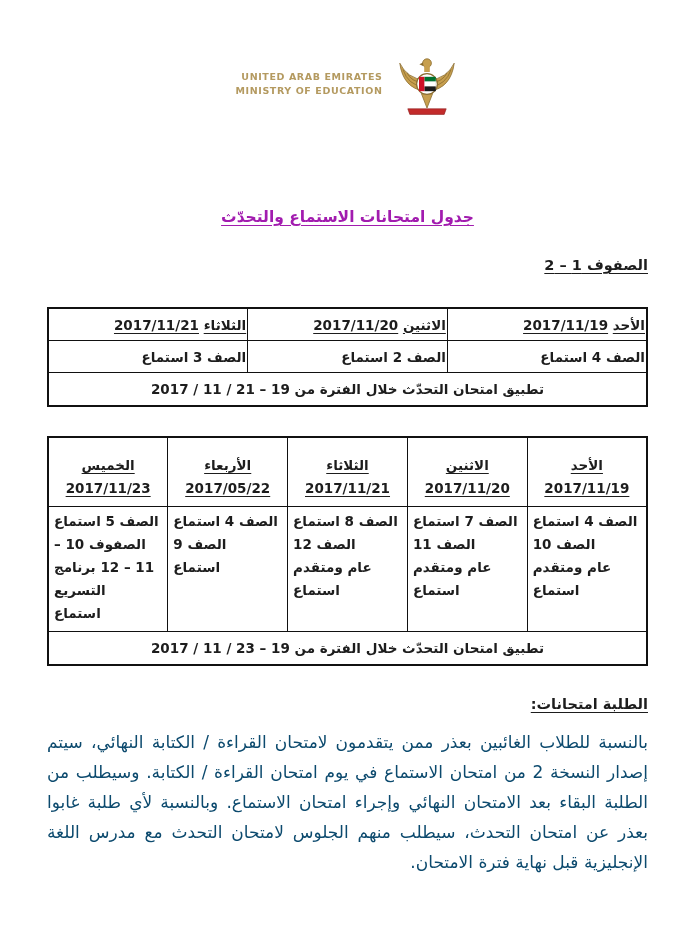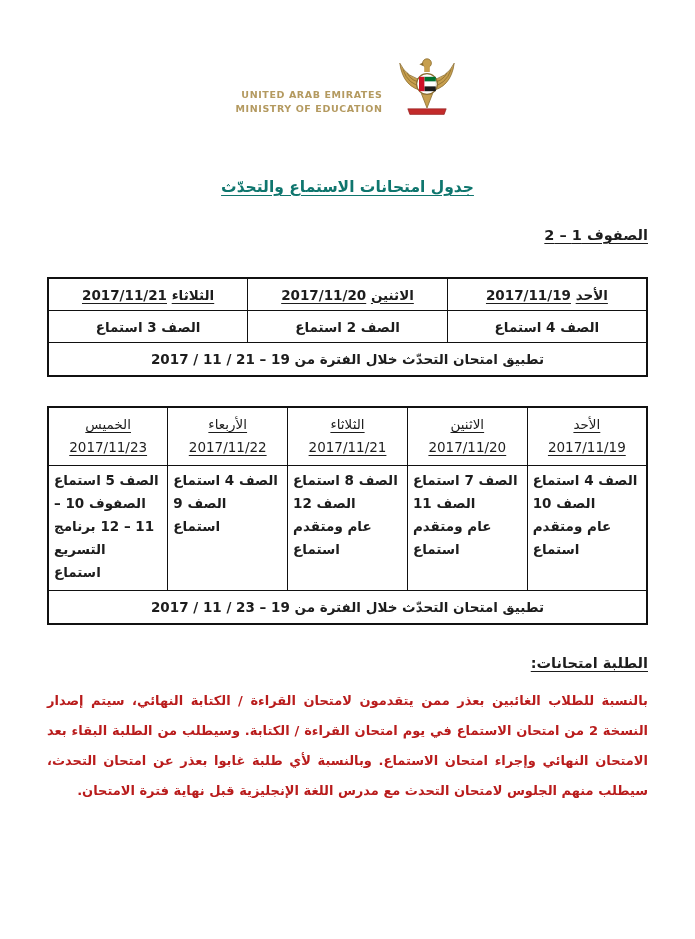--- a/index.html
+++ b/index.html
@@ -4,36 +4,36 @@
 <style>
   html,body{margin:0;padding:0;}
   body{
     width:695px;height:939px;background:#ffffff;overflow:hidden;
     font-family:"DejaVu Sans", sans-serif;color:#222;
   }
   .page{position:relative;width:695px;height:939px;background:#fff;}
 
   
   .logo-row{
-    margin-top:52px;display:flex;align-items:flex-end;justify-content:center;gap:13px;
+    margin-top:52px;display:flex;align-items:center;justify-content:center;gap:13px;
   }
   .logo-en{
     text-align:right;font-weight:bold;font-size:9.5px;letter-spacing:.6px;
     line-height:14px;color:#b49a60;
   }
   .logo-ar{
     direction:rtl;text-align:right;font-weight:bold;font-size:11px;
     line-height:16px;color:#b49a60;word-spacing:2px;
   }
   .emblem{width:64px;height:64px;flex:0 0 auto;}
 
   
   .doc-title{
-    margin-top:62px;text-align:center;direction:rtl;
-    font-size:15.5px;font-weight:bold;color:#0f766e;
+    margin-top:92px;text-align:center;direction:rtl;
+    font-size:15.5px;font-weight:bold;color:#a21caf;
   }
   .content{padding:0 47px;}
   .sec-heading{
     direction:rtl;text-align:right;font-size:14.5px;font-weight:bold;color:#1d1d1d;
   }
   .h1m{margin-top:31px;}
   .h2m{margin-top:22px;}
   .h3m{margin-top:30px;}
   .u{text-decoration:underline;text-underline-offset:3px;}
 
@@ -41,36 +41,36 @@
   table{
     width:100%;border-collapse:collapse;direction:rtl;
     font-weight:bold;color:#1d1d1d;
   }
   table,th,td{border:1.6px solid #111;}
   table{border-width:2.4px;}
   .t1{margin-top:34px;font-size:13.5px;}
   .t1 th{height:29px;font-weight:bold;}
   .t1 td{height:29px;text-align:center;}
   .t1 .footer-cell,.t2 .footer-cell{height:30px;text-align:center;font-weight:bold;}
-  .t1 th,.t1 td{width:33.33%;}
+  .t1 th,.t1 td{width:33.33%;text-align:right;}
 
   .t2{margin-top:29px;font-size:13.5px;}
-  .t2 th{padding:5px 2px 6px;font-weight:normal;}
+  .t2 th{padding:16px 2px 6px;font-weight:bold;}
   .t2 th .blk{display:block;line-height:23px;}
   .t2 td.body-cell{
     vertical-align:top;text-align:left;padding:3px 5px 6px;
     white-space:pre-line;line-height:23px;
   }
   .t2 th,.t2 td.body-cell{width:20%;}
   th{text-align:center;}
 
   
   .absent-par{
     direction:rtl;margin-top:15px;text-align:justify;text-align-last:right;
-    font-size:13px;font-weight:bold;line-height:30px;color:#b91c1c;
+    font-size:17px;font-weight:normal;line-height:30px;color:#0c4a6e;
   }
 </style>
 </head>
 <body>
 
 <div class="page">
 
   <div class="logo-row">
     <div class="logo-en">
       <div>UNITED ARAB EMIRATES</div>
@@ -139,21 +139,21 @@
         <th>
               <span class="blk u">الاثنين</span>
               <span class="blk u">2017/11/20</span>
             </th>
         <th>
               <span class="blk u">الثلاثاء</span>
               <span class="blk u">2017/11/21</span>
             </th>
         <th>
               <span class="blk u">الأربعاء</span>
-              <span class="blk u">2017/11/22</span>
+              <span class="blk u">2017/05/22</span>
             </th>
         <th>
               <span class="blk u">الخميس</span>
               <span class="blk u">2017/11/23</span>
             </th>
       </tr>
       <tr>
         <td class="body-cell">الصف 4 استماع
 الصف 10
 عام ومتقدم

